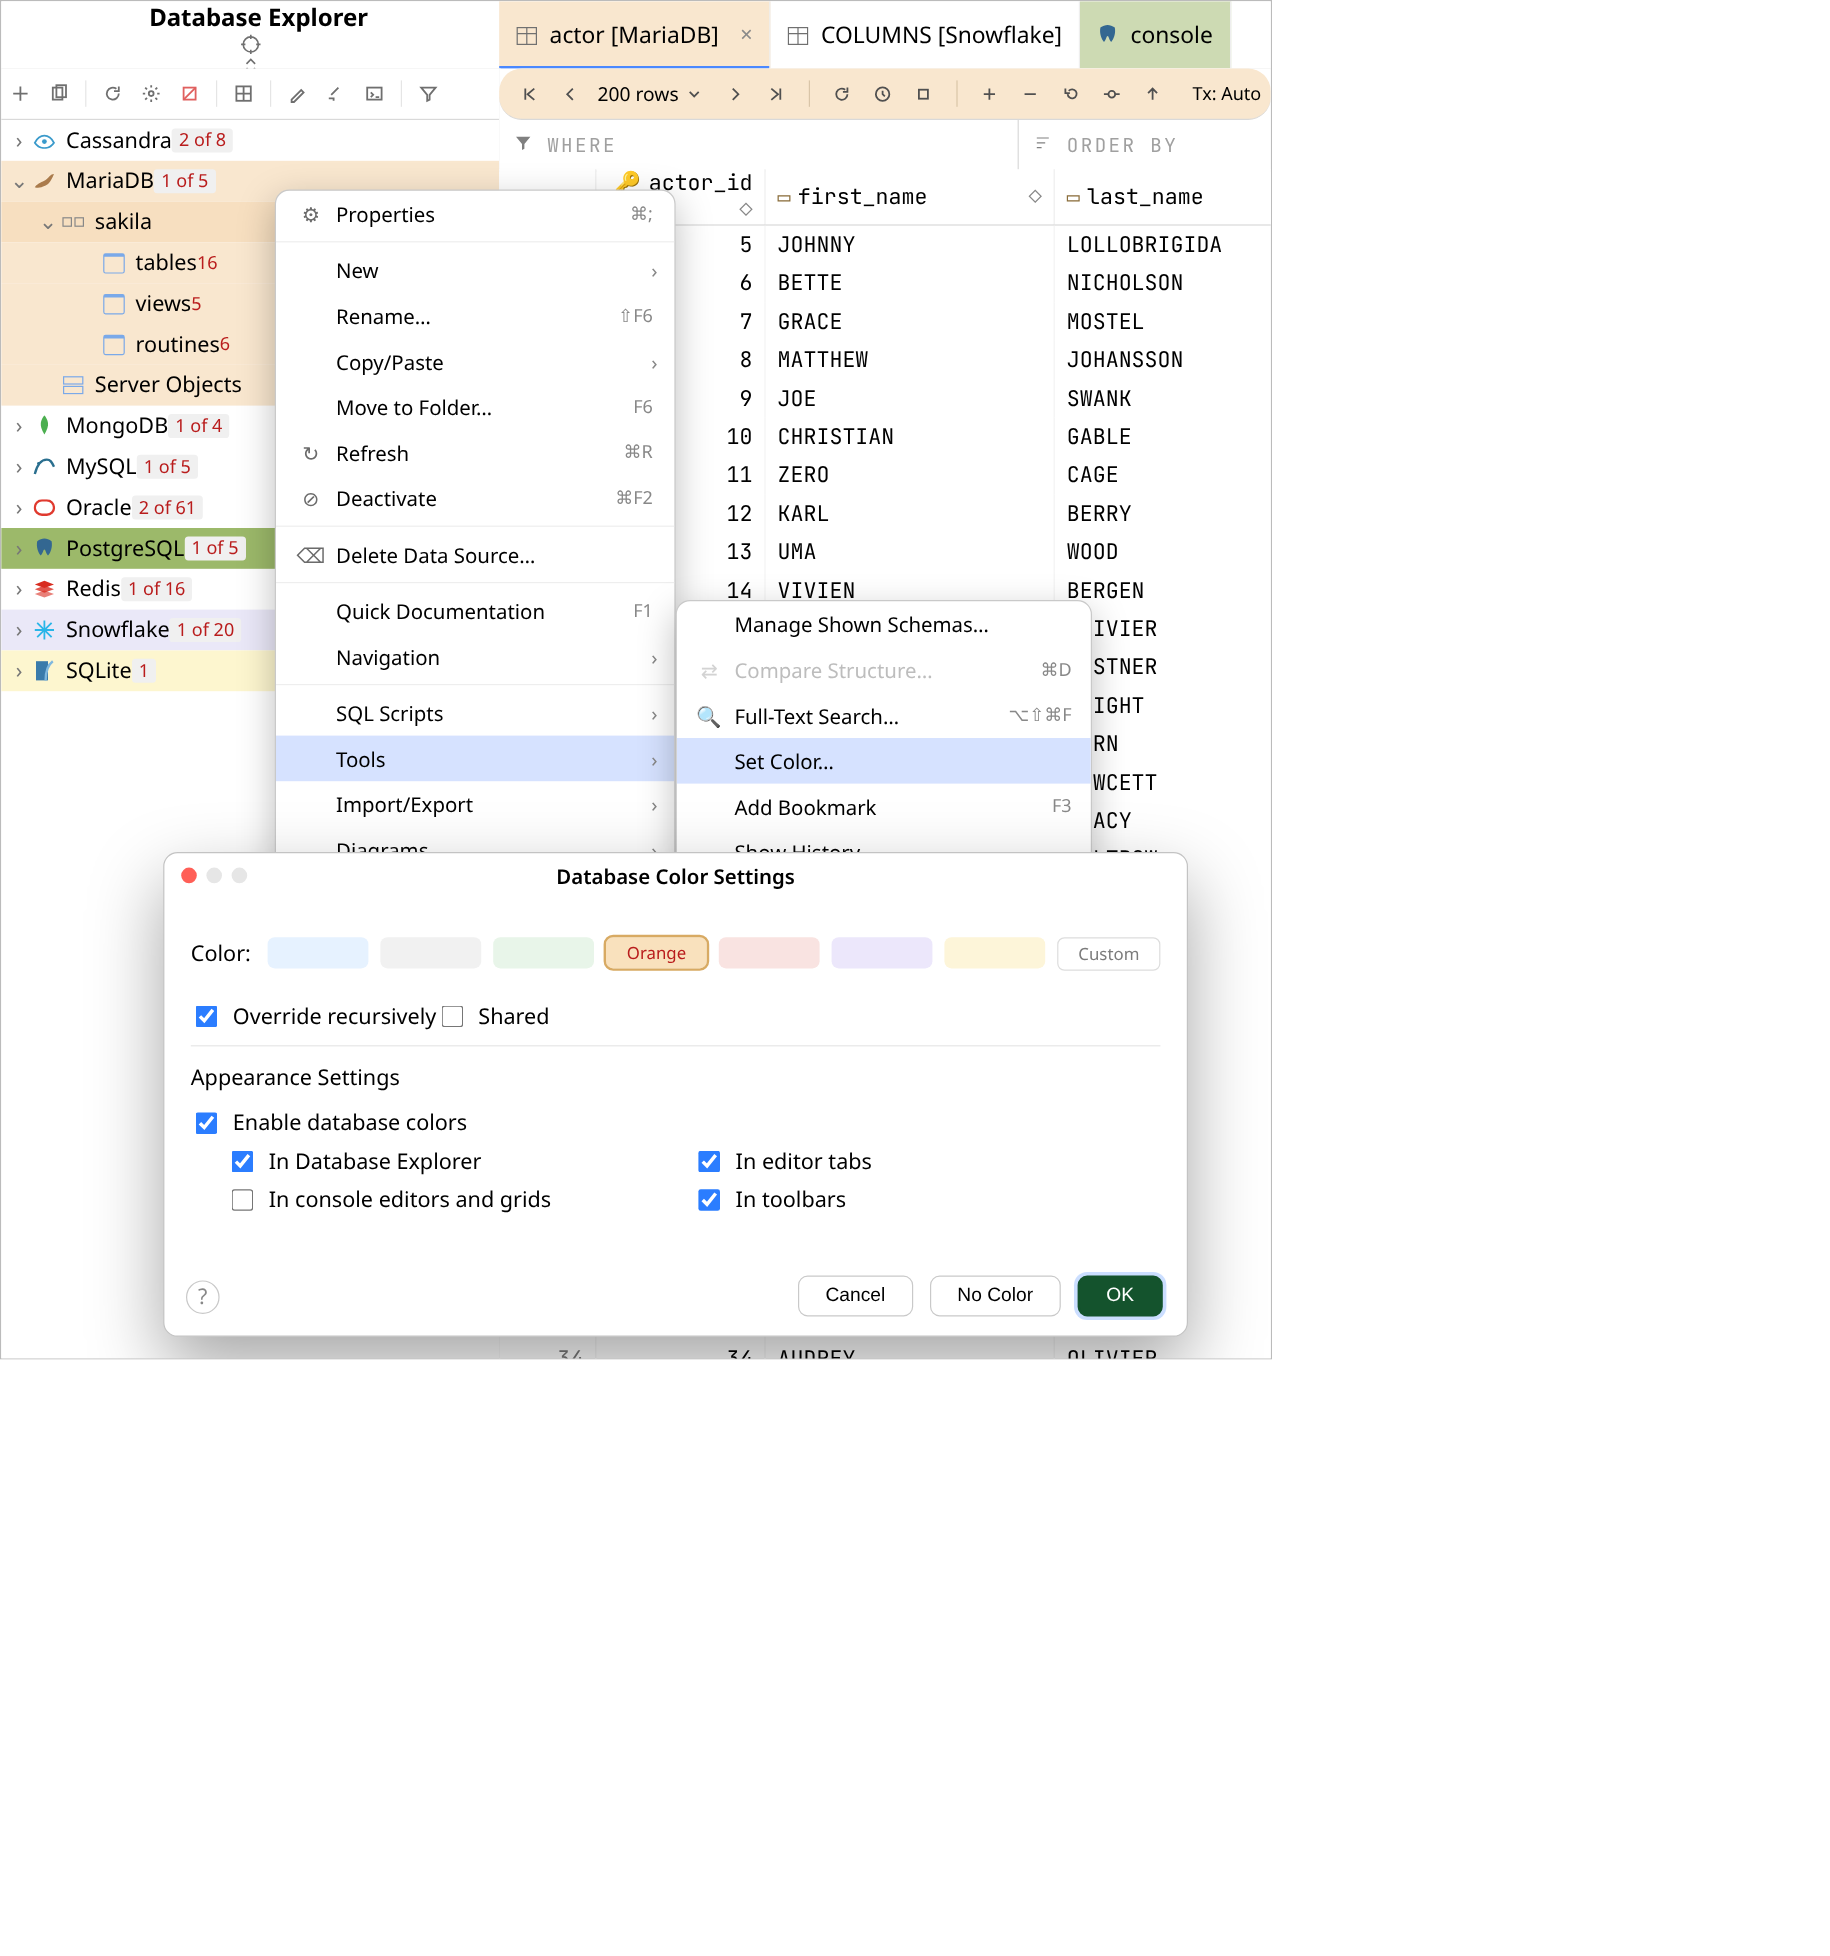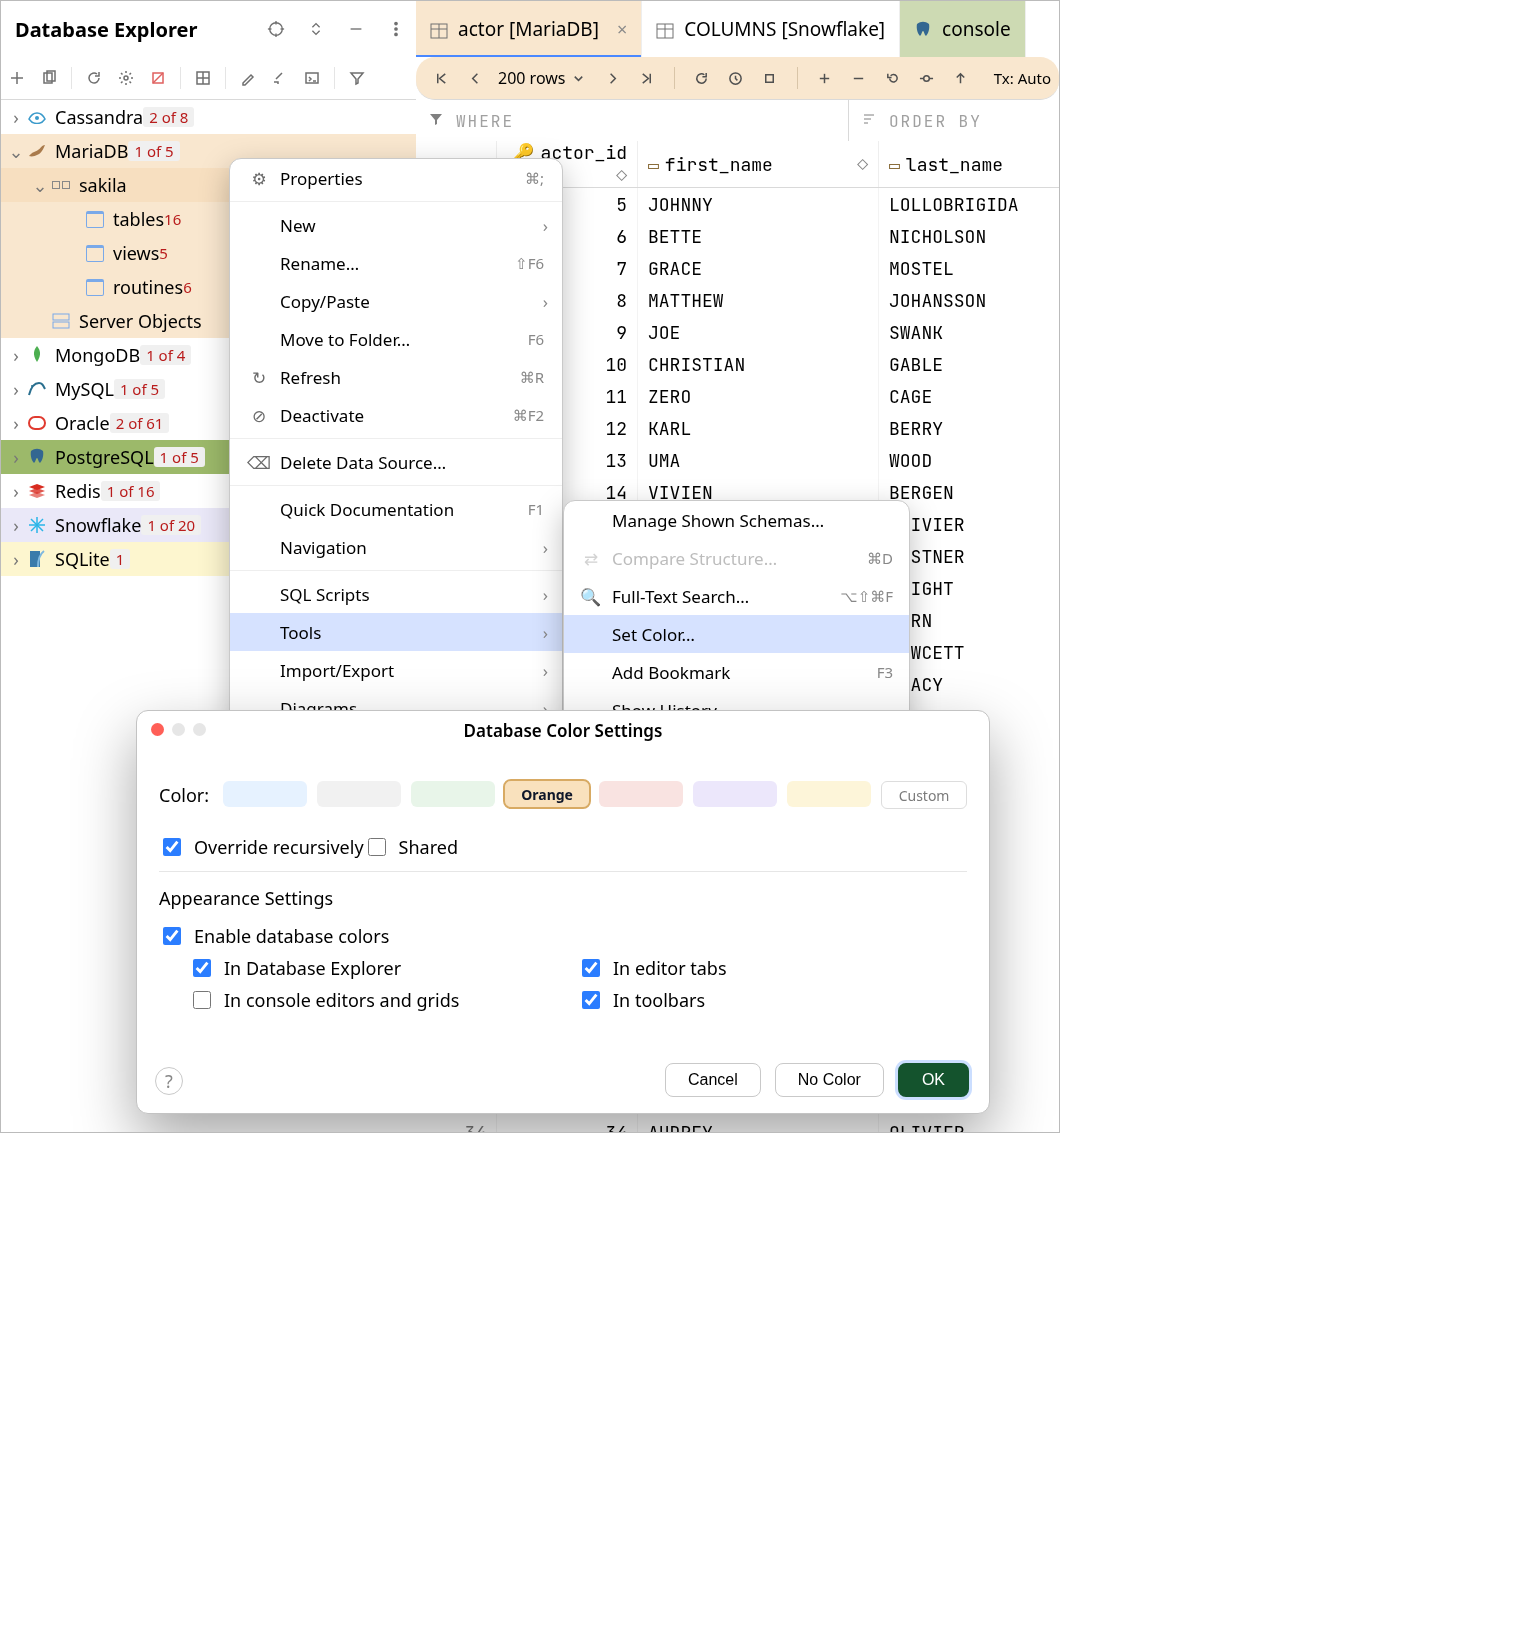--- a/index.html
+++ b/index.html
@@ -5,21 +5,21 @@
   :root{
     --bg:#fff; --fg:#000; --muted:#777; --panel:#f7f7f7; --border:#d9d9d9;
     --hdr:#fafafa; --sel:#d2deff; --orange:#f9e7cf; --orange-mid:#f7dfc0;
     --green-sel:#9cb96a; --hover:#3c7dff;
   }
   html,body{margin:0;padding:0;background:#fff;font-family:-apple-system,system-ui,"SF Pro Text","Segoe UI",Arial,sans-serif;font-size:18px;color:#000;}
   .mono{font-family:"SF Mono","JetBrains Mono","Menlo","Consolas",monospace;}
   .app{position:relative;width:1058px;height:1131px;background:#fff;border:1px solid #bbb;overflow:hidden;}
 
   
-  .sidebar-header{position:absolute;left:0;top:0;width:415px;height:56px;background:#fff;display:flex;align-items:center;border-bottom:1px solid var(--border);border-right:1px solid var(--border);}
+  .sidebar-header{position:absolute;left:0;top:0;width:415px;height:56px;background:#fff;display:flex;align-items:center;border-bottom:1px solid var(--border);border-right:1px solid var(--border);flex-direction:column;}
   .sidebar-title{font-weight:700;font-size:20px;margin-left:14px;flex:1;}
   .hicon{width:24px;height:24px;display:inline-flex;align-items:center;justify-content:center;color:#707070;margin:0 8px;}
   .hicon svg{width:18px;height:18px;stroke:#707070;fill:none;stroke-width:1.5;}
 
   .tabs{position:absolute;left:415px;top:0;right:0;height:56px;display:flex;border-bottom:1px solid var(--border);background:#fff;}
   .tab{display:flex;align-items:center;padding:0 14px;gap:10px;position:relative;border-right:1px solid #eee;}
   .tab.active{background:var(--orange);}
   .tab.active::after{content:"";position:absolute;left:0;right:0;bottom:-1px;height:3px;background:#4a88ff;}
   .tab.console{background:#cddab3;}
   .tab .label{font-size:19px;}
@@ -97,21 +97,21 @@
   .traffic span{width:13px;height:13px;border-radius:50%;}
   .traffic .r{background:#ff5f57;}
   .traffic .y{background:#e6e6e6;}
   .traffic .g{background:#e6e6e6;}
   .dlg-title{position:absolute;left:0;right:0;text-align:center;font-weight:600;font-size:17px;top:8px;pointer-events:none;}
   .dlg-body{padding:14px 22px;}
   .row{display:flex;align-items:center;}
   .swatches{display:flex;gap:10px;margin-left:14px;}
   .sw{width:84px;height:26px;border-radius:6px;}
   .sw.blue{background:#e6f2ff;} .sw.gray{background:#f1f1f1;} .sw.green{background:#e8f5e9;}
-  .sw.orange{background:#f9e1bd;outline:2px solid #d8aa63;display:flex;align-items:center;justify-content:center;font-weight:700;font-size:14px;color:#0f172a;}
+  .sw.orange{background:#f9e1bd;outline:2px solid #d8aa63;display:flex;align-items:center;justify-content:center;font-weight:400;font-size:14px;color:#b91c1c;}
   .sw.red{background:#f9e3e1;} .sw.purple{background:#ece7fb;} .sw.yellow{background:#fdf5d9;}
   .custom-btn{width:84px;height:26px;border:1px solid #ddd;border-radius:6px;font-size:14px;color:#7b7b7b;display:flex;align-items:center;justify-content:center;}
   .chk{display:flex;align-items:center;gap:10px;height:32px;}
   .chk input{width:18px;height:18px;accent-color:#2b7dff;}
   .dlg-buttons{position:absolute;right:20px;bottom:16px;display:flex;gap:14px;}
   .btn{height:34px;padding:0 22px;border-radius:8px;border:1px solid #c9c9c9;background:#fff;font-size:16px;}
   .btn.primary{background:#14532d;color:#fff;border:2px solid #14532d;box-shadow:0 0 0 3px rgba(47,123,255,.25);}
   .help{position:absolute;left:18px;bottom:18px;width:26px;height:26px;border:1px solid #c9c9c9;border-radius:50%;display:flex;align-items:center;justify-content:center;color:#888;}
 
   

